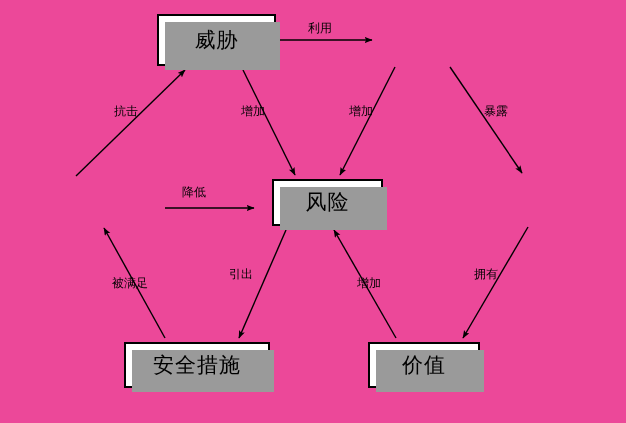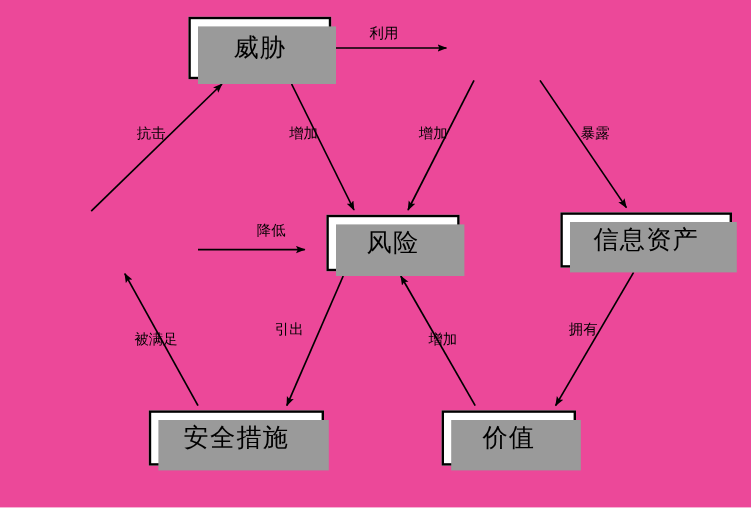--- a/index.html
+++ b/index.html
@@ -108,43 +108,40 @@
   <div class="node" style="left:157px; top:14px; width:119px; height:52px;">
     <span class="node-label">威胁</span>
   </div>
 
 
 
   <div class="node" style="left:272px; top:179px; width:111px; height:47px;">
     <span class="node-label">风险</span>
   </div>
 
-  <div class="node" style="left:467px; top:177px; width:143px; height:46px;">
-    <span class="node-label">信息资产</span>
-  </div>
 
   <div class="node" style="left:124px; top:342px; width:146px; height:46px;">
     <span class="node-label">安全措施</span>
   </div>
 
   <div class="node" style="left:368px; top:342px; width:112px; height:46px;">
     <span class="node-label">价值</span>
   </div>
 
   <span class="edge-label" style="left:308px; top:20px;">利用</span>
 
   <span class="edge-label" style="left:114px; top:103px;font-family:Liberation Serif, serif;">抗击</span>
 
   <span class="edge-label" style="left:241px; top:103px;">增加</span>
 
   <span class="edge-label" style="left:349px; top:103px;">增加</span>
 
   <span class="edge-label" style="left:484px; top:103px;">暴露</span>
 
-  <span class="edge-label" style="left:182px; top:184px;margin-left:32px;">降低</span>
+  <span class="edge-label" style="left:182px; top:184px;">降低</span>
 
   <span class="edge-label" style="left:112px; top:275px;">被满足</span>
 
   <span class="edge-label" style="left:229px; top:266px;">引出</span>
 
   <span class="edge-label" style="left:357px; top:275px;">增加</span>
 
   <span class="edge-label" style="left:474px; top:266px;">拥有</span>
 
 </div>

